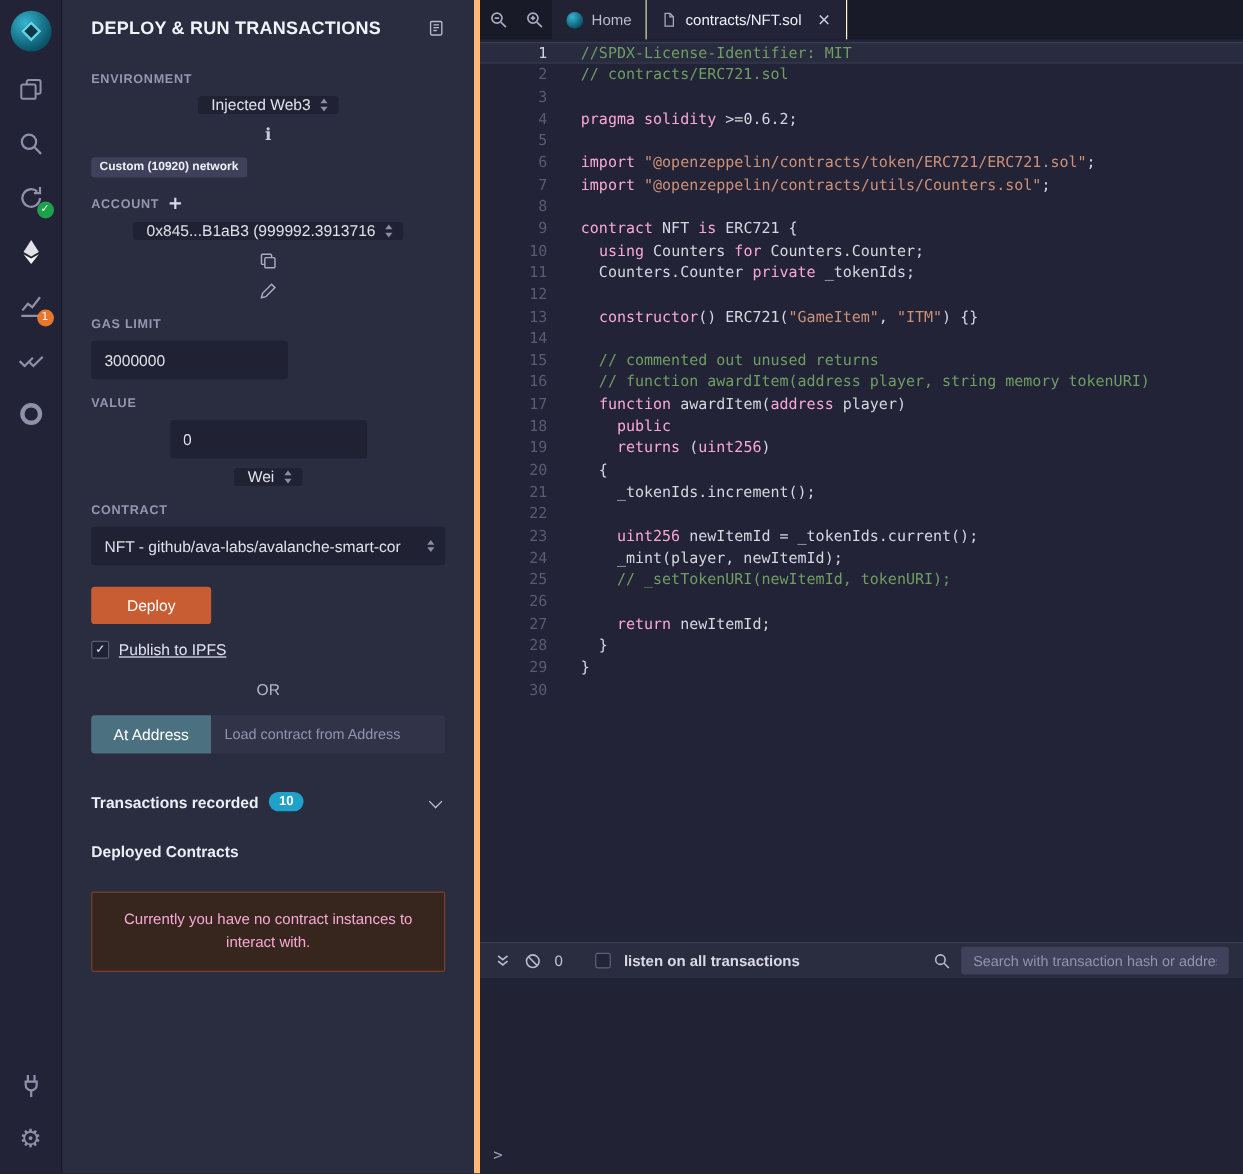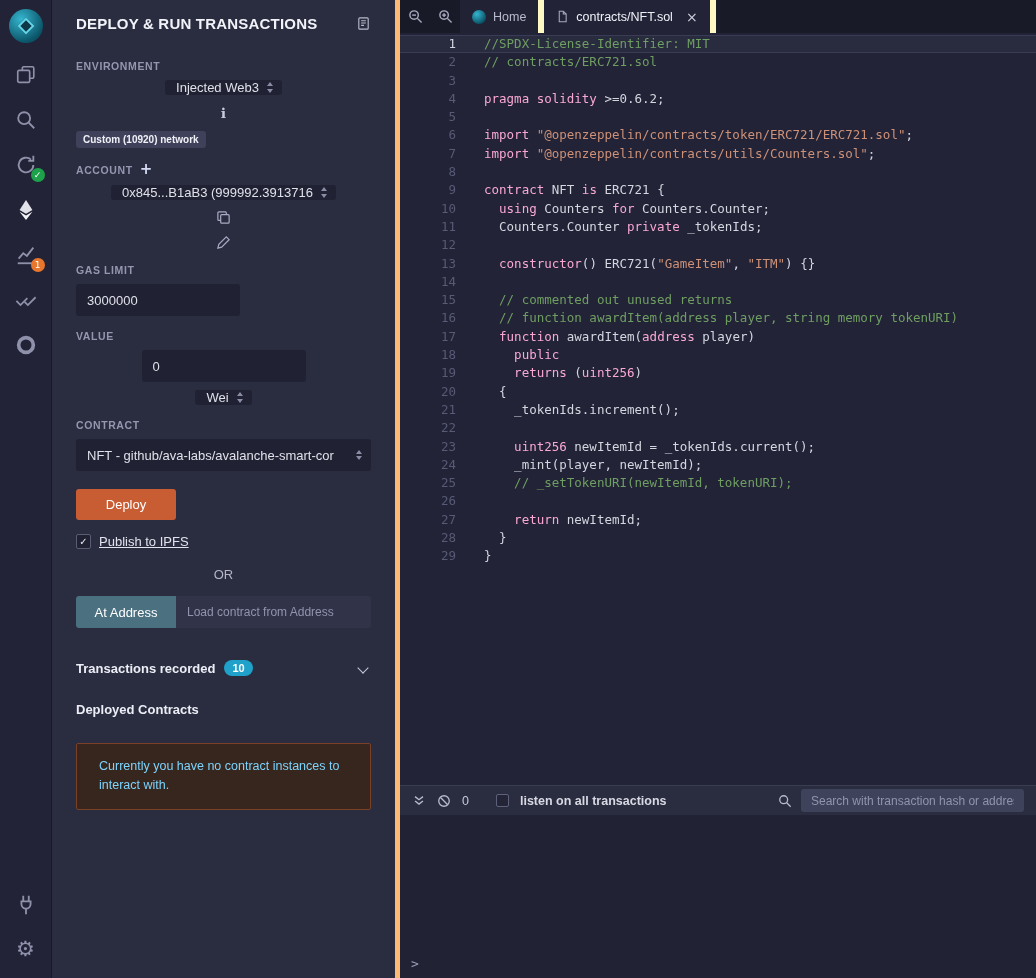--- a/index.html
+++ b/index.html
@@ -48,28 +48,28 @@
   .ipfs-row .cap { font-size:13px; color:#e2e3ee;text-decoration:underline; }
   .or { text-align:center; margin:18px 0 14px; color:#b4b6c8; font-size:13px; }
   .ataddr-row { display:flex; }
   .btn-ataddr { width:100px; height:32px; flex:none; background:#4b7181; border:none; border-radius:3px 0 0 3px; color:#fff; font-size:13px; cursor:pointer; font-family:"Liberation Sans", sans-serif; }
   .ataddr-input { flex:1; height:32px; background:#313349; border:none; border-radius:0 3px 3px 0; color:#dfe0ea; font-size:12px; padding:0 11px; outline:none; font-family:"Liberation Sans", sans-serif; }
   .tx-row { margin-top:32px; display:flex; align-items:center; }
   .tx-label { font-size:13px; font-weight:700; color:#eceef6; }
   .tx-badge { margin-left:9px; background:#1fa1c9; color:#fff; font-size:11px; font-weight:700; padding:2px 8px; border-radius:9px; }
   .chev { width:8px; height:8px; border-right:1.6px solid #c7c9d8; border-bottom:1.6px solid #c7c9d8; transform:rotate(45deg); margin-left:auto; margin-right:4px; cursor:pointer; }
   .deployed { margin-top:26px; font-size:13px; font-weight:700; color:#eceef6; }
-  .alert { margin-top:26px; background:#37261e; border:1px solid #7c3f28; border-radius:2px; padding:13px 22px; text-align:left; font-size:12.5px; line-height:1.55; color:#7dd3fc; }
+  .alert { margin-top:26px; background:#37261e; border:1px solid #7c3f28; border-radius:2px; padding:13px 22px; text-align:center; font-size:12.5px; line-height:1.55; color:#f9a8d4; }
 
   
   .main { flex:1; min-width:0; display:flex; flex-direction:column; background:#222336; }
   .tabbar { height:33px; flex:none; background:#191a27; display:flex; align-items:stretch; }
   .zoom { width:30px; display:flex; align-items:center; justify-content:center; color:#a9abc0; cursor:pointer; }
   .zoom svg { width:15px; height:15px; }
-  .tab { display:flex; align-items:center; gap:7px; padding:0 12px; font-size:12.5px; color:#b9bbcd; background:#212234; border-right:6px solid #fef9c3; cursor:pointer; }
+  .tab { display:flex; align-items:center; gap:7px; padding:0 12px; font-size:12.5px; color:#b9bbcd; background:#212234; border-right:1px solid #fef9c3; cursor:pointer; }
   .tab.active { background:#222336; color:#f0f1f8; }
   .mini-logo { width:14px; height:14px; border-radius:50%; background:radial-gradient(circle at 35% 30%, #35b5cf, #0b5468 72%); flex:none; }
   .tab svg { width:13px; height:13px; color:#a9abc0; flex:none; }
   .tab .close { margin-left:6px; font-size:14px; color:#cdd0dd; line-height:1; font-family:"DejaVu Sans", sans-serif; }
 
   .editor { flex:1; min-height:0; overflow:hidden; padding-top:2px; background:#222336; }
   .row { display:flex; height:18.3px; font-family:"DejaVu Sans Mono", monospace; font-size:12.5px; line-height:18.3px; }
   .row .num { width:56px; flex:none; text-align:right; color:#585a76; user-select:none; cursor:pointer; }
   .row .code { margin-left:28px; white-space:pre; }
   .row.active { background:#292b3f; box-shadow: inset 0 1px 0 #3a3c55, inset 0 -1px 0 #3a3c55; }
@@ -398,20 +398,24 @@
             <span class="code"><span class="tok-p">    </span><span class="tok-k">return</span><span class="tok-p"> newItemId;</span></span>
           </div>
           <div class="row">
             <span class="num">28</span>
             <span class="code"><span class="tok-p">  }</span></span>
           </div>
           <div class="row">
             <span class="num">29</span>
             <span class="code"><span class="tok-p">}</span></span>
           </div>
+          <div class="row">
+            <span class="num">30</span>
+            <span class="code"></span>
+          </div>
         </div>
     </div>
 
     <div class="term-toolbar">
       <span class="t-icon">
         <svg viewBox="0 0 16 16" fill="none" stroke="currentColor" stroke-width="1.6">
             <path d="M3.5 3l4.5 3.5L12.5 3"></path>
             <path d="M3.5 8l4.5 3.5L12.5 8"></path>
           </svg>
       </span>

